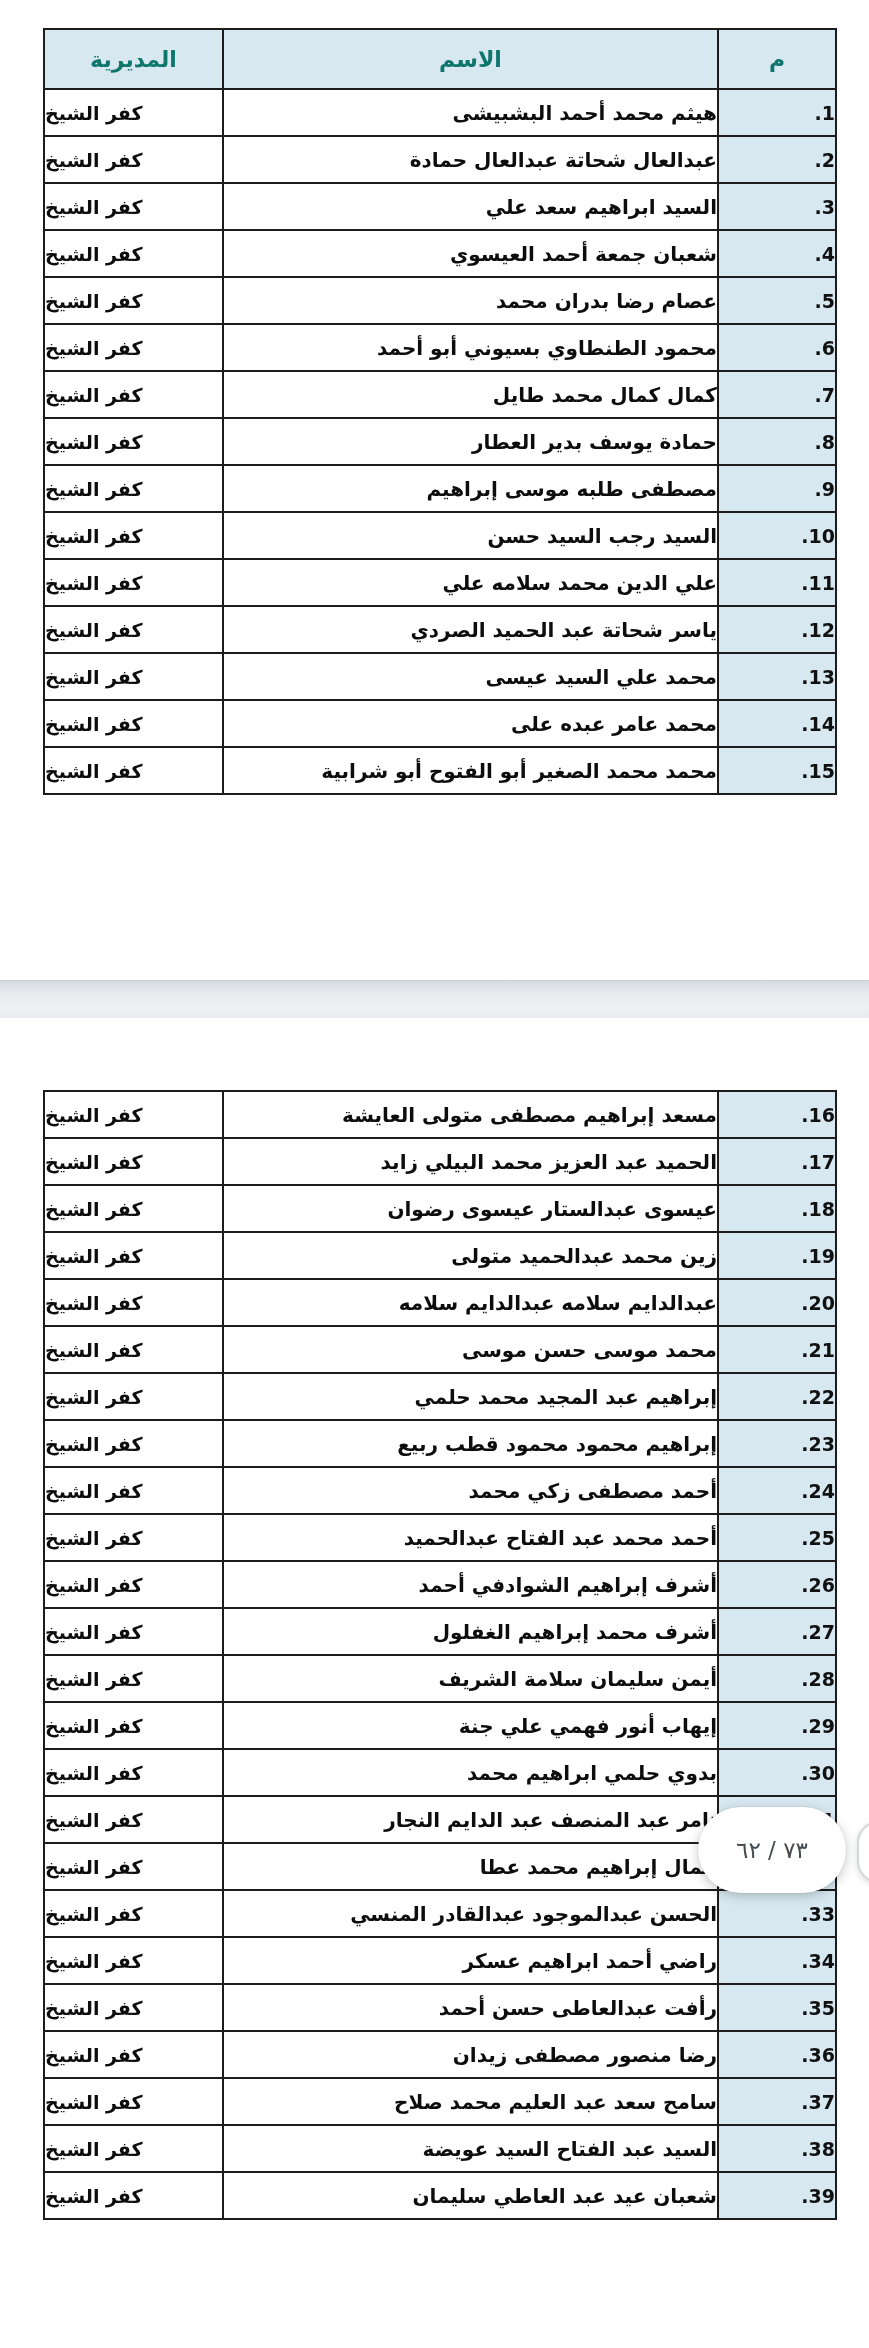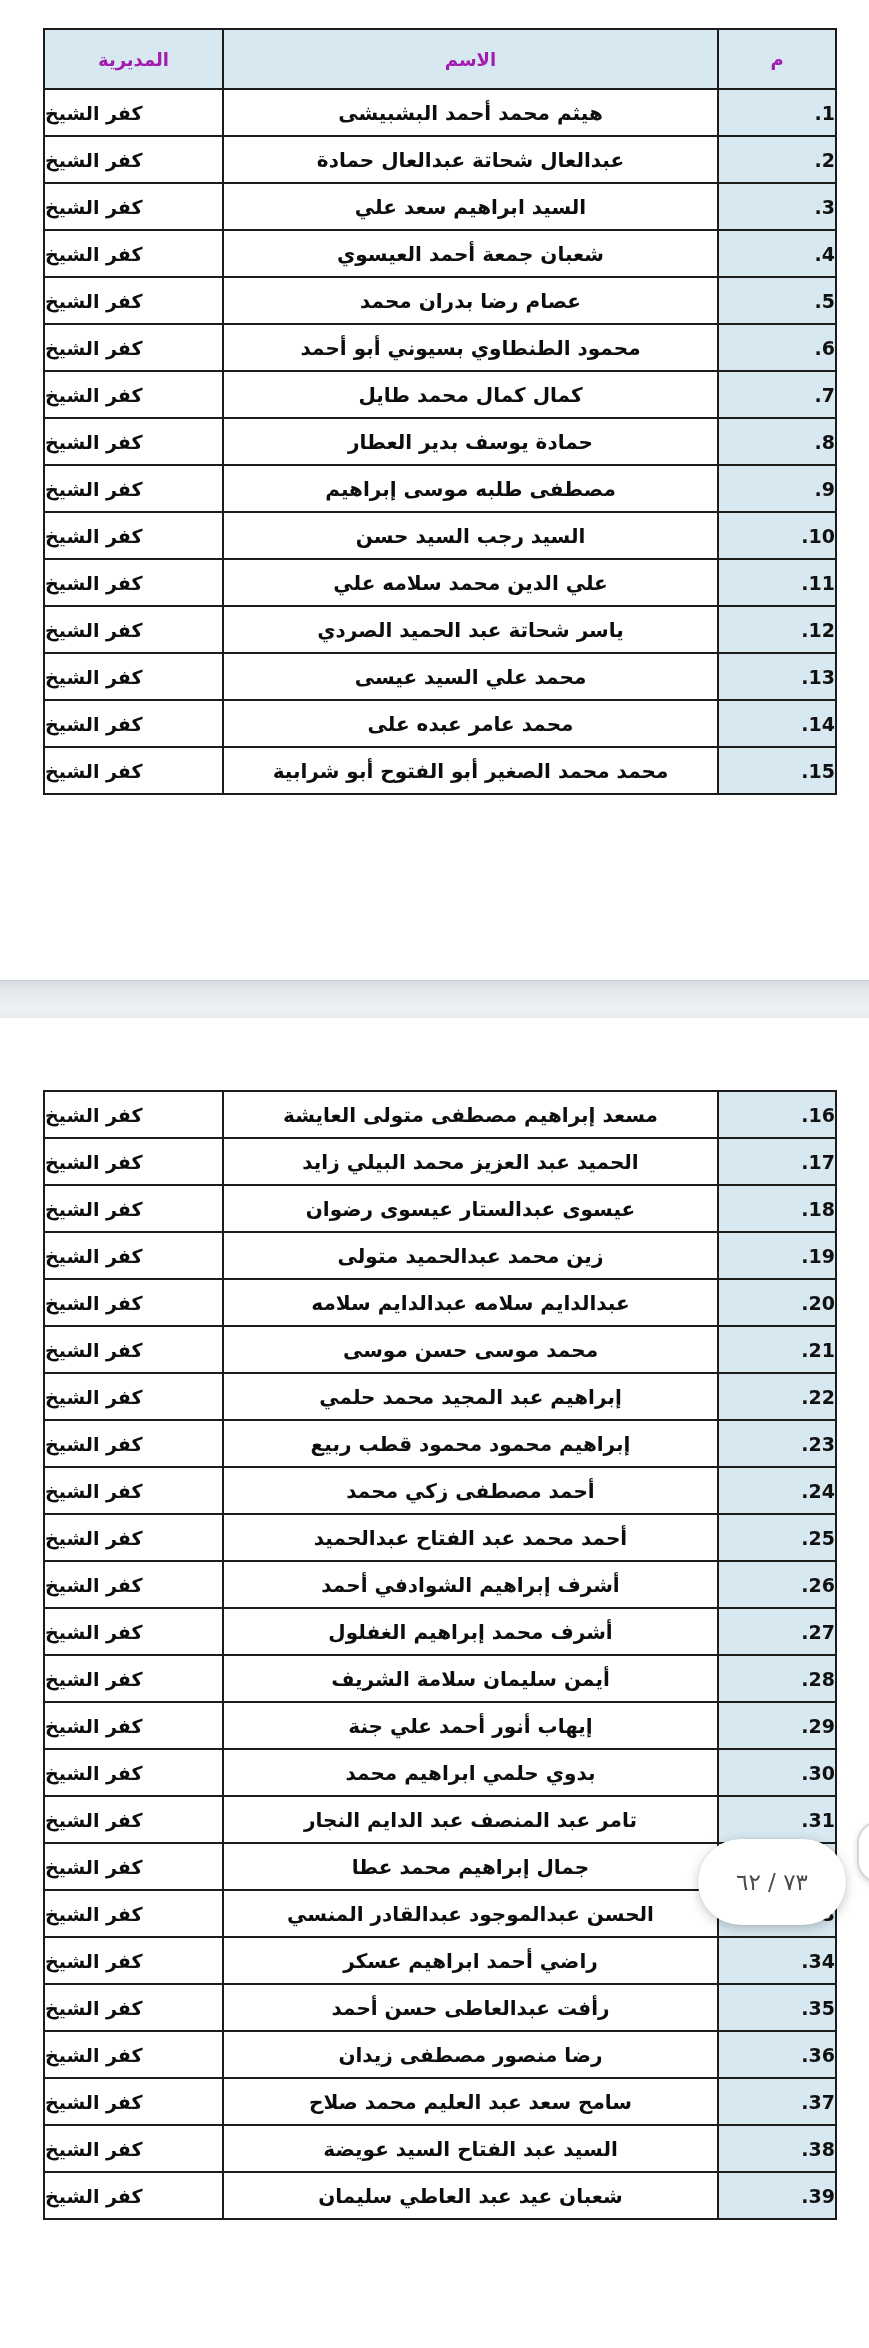--- a/index.html
+++ b/index.html
@@ -36,42 +36,42 @@
 
   table.roster td, table.roster th {
     border: 2px solid #1c1c1c;
     padding: 0;
     overflow: hidden;
     white-space: nowrap;
   }
   th.h-cell {
     height: 58px;
     background: #d8e8f1;
-    font-size: 18px;
+    font-size: 22px;
     font-weight: bold;
-    color: #a21caf;
+    color: #0f766e;
     text-align: center;
     vertical-align: middle;
     padding-bottom: 14px;
   }
   td.num-cell {
     height: 45px;
     background: #d8e8f1;
     text-align: left;
     direction: ltr;
     padding-right: 14px;
     font-size: 19px;
     font-weight: bold;
     color: #111111;
     vertical-align: middle;
     text-align: right;
   }
   td.name-cell {
     background: #ffffff;
-    text-align: center;
+    text-align: right;
     font-size: 20px;
     font-weight: bold;
     color: #0d0d0d;
     vertical-align: middle;
   }
   td.dir-cell {
     background: #ffffff;
     text-align: left;
     font-size: 19px;
     font-weight: bold;
@@ -83,21 +83,20 @@
     position: absolute;
     left: 698px; top: 1807px;
     width: 148px; height: 86px;
     background: #ffffff;
     border-radius: 43px;
     box-shadow: 0 3px 12px rgba(0,0,0,0.22), 0 0 2px rgba(0,0,0,0.10);
     display: flex;
     align-items: center;
     justify-content: center;
     z-index: 5;
-    margin-top: 32px;
   }
   .page-indicator .label {
     direction: ltr;
     font-size: 23px;
     font-weight: normal;
     color: #474c50;
     letter-spacing: 2px;
   }
   .scroll-thumb {
     position: absolute;
@@ -306,21 +305,21 @@
         </tr>
 
         <tr>
           <td class="num-cell">.28</td>
           <td class="name-cell">أيمن سليمان سلامة الشريف</td>
           <td class="dir-cell">كفر الشيخ</td>
         </tr>
 
         <tr>
           <td class="num-cell">.29</td>
-          <td class="name-cell">إيهاب أنور أحمد علي جنة</td>
+          <td class="name-cell">إيهاب أنور فهمي علي جنة</td>
           <td class="dir-cell">كفر الشيخ</td>
         </tr>
 
         <tr>
           <td class="num-cell">.30</td>
           <td class="name-cell">بدوي حلمي ابراهيم محمد</td>
           <td class="dir-cell">كفر الشيخ</td>
         </tr>
 
         <tr>

